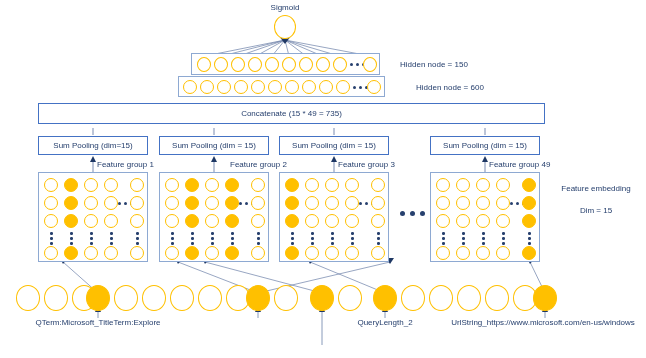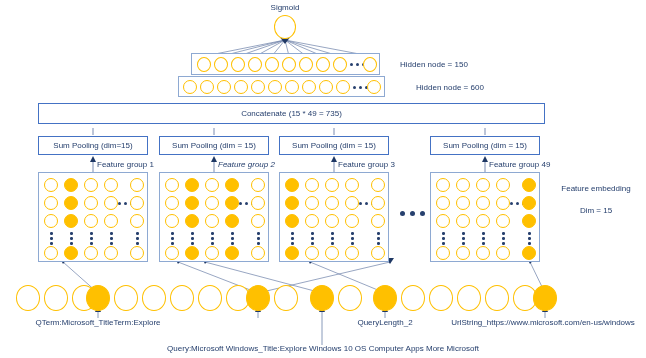--- a/index.html
+++ b/index.html
@@ -160,21 +160,21 @@
     <span>Sum Pooling (dim = 15)</span>
   </div>
   <div class="box-lbl" style="left:279px;top:136px;width:110px;height:19px;">
     <span>Sum Pooling (dim = 15)</span>
   </div>
   <div class="box-lbl" style="left:430px;top:136px;width:110px;height:19px;">
     <span>Sum Pooling (dim = 15)</span>
   </div>
 
   <div class="lbl" style="left:97px;top:160px;">Feature group 1</div>
-  <div class="lbl" style="left:218px;top:160px;font-style:italic;">Feature group 2</div>
+  <div class="lbl" style="left:230px;top:160px;">Feature group 2</div>
   <div class="lbl" style="left:338px;top:160px;">Feature group 3</div>
   <div class="lbl" style="left:489px;top:160px;">Feature group 49</div>
 
   <div class="box" style="left:38px;top:172px;width:110px;height:90px;"></div>
   <div class="circ open" style="left:44px;top:178px;width:14px;height:14px;"></div>
   <div class="circ fill" style="left:64px;top:178px;width:14px;height:14px;"></div>
   <div class="circ open" style="left:84px;top:178px;width:14px;height:14px;"></div>
   <div class="circ open" style="left:104px;top:178px;width:14px;height:14px;"></div>
   <div class="circ open" style="left:130px;top:178px;width:14px;height:14px;"></div>
 
@@ -422,15 +422,14 @@
   <div class="circ open" style="left:429px;top:285px;width:24px;height:26px;"></div>
   <div class="circ open" style="left:457px;top:285px;width:24px;height:26px;"></div>
   <div class="circ open" style="left:485px;top:285px;width:24px;height:26px;"></div>
   <div class="circ open" style="left:513px;top:285px;width:24px;height:26px;"></div>
   <div class="circ fill" style="left:533px;top:285px;width:24px;height:26px;"></div>
 
   <div class="lbl lbl-c" style="left:18px;top:318px;width:160px;">QTerm:Microsoft_TitleTerm:Explore</div>
   <div class="lbl lbl-c" style="left:340px;top:318px;width:90px;">QueryLength_2</div>
   <div class="lbl lbl-c" style="left:443px;top:318px;width:200px;">UrlString_https://www.microsoft.com/en-us/windows</div>
 
-  <div class="lbl lbl-c" style="left:123px;top:344px;width:400px;">Query:Microsoft Windows_Title:Explore  Windows 10 OS Computer Apps More Microsoft</div>
 
 </div>
 
 </body></html>

